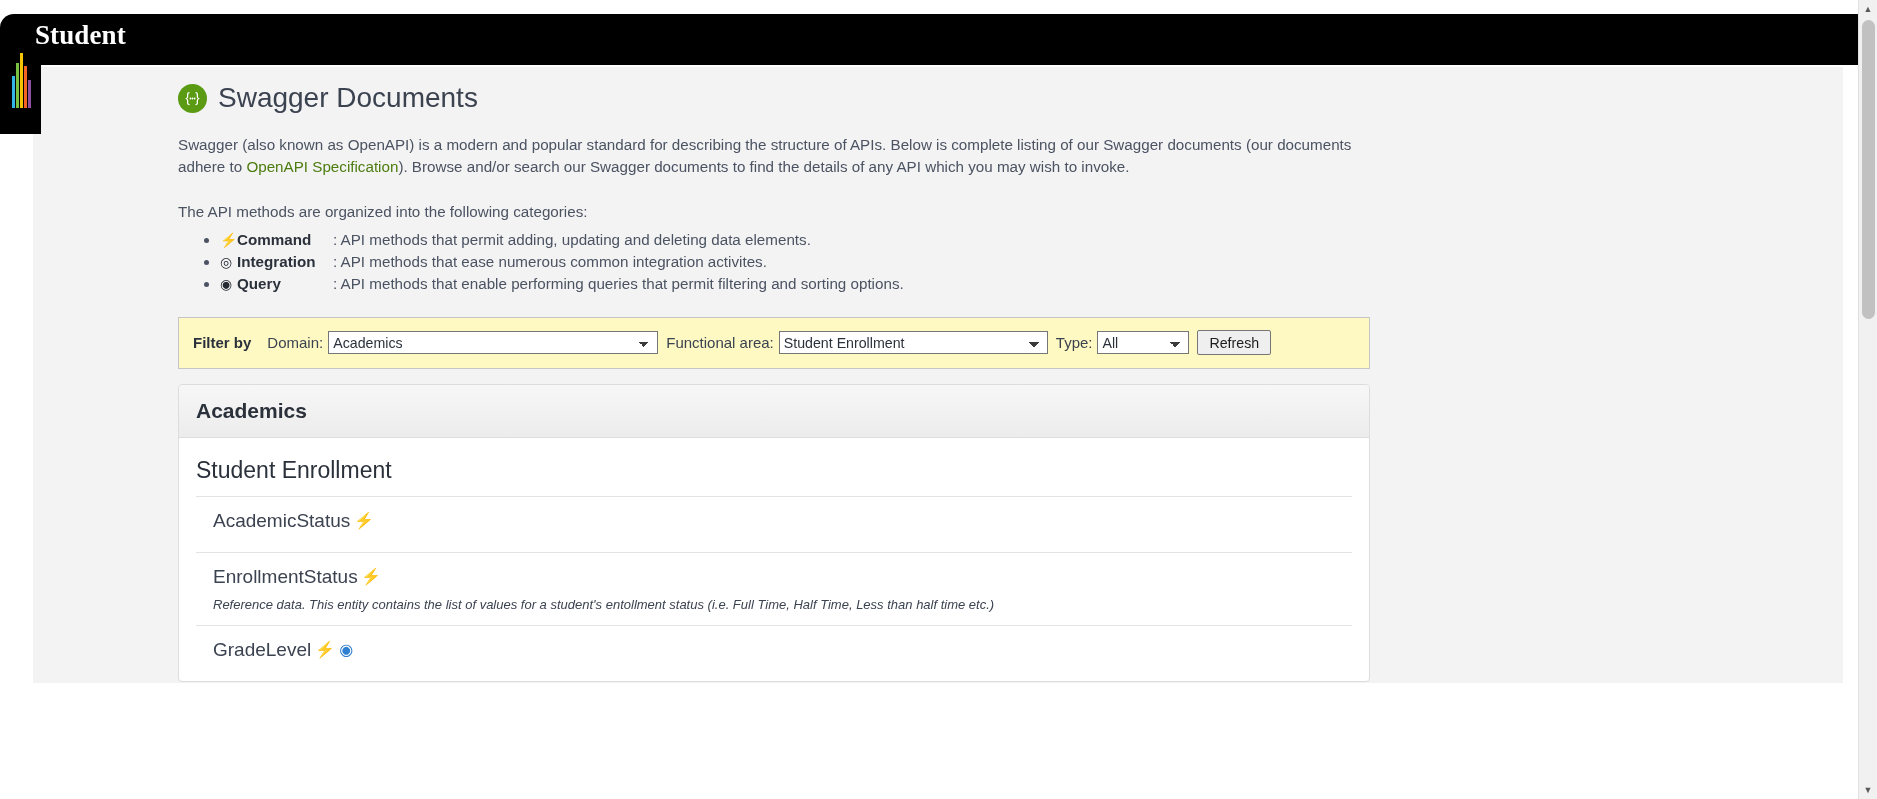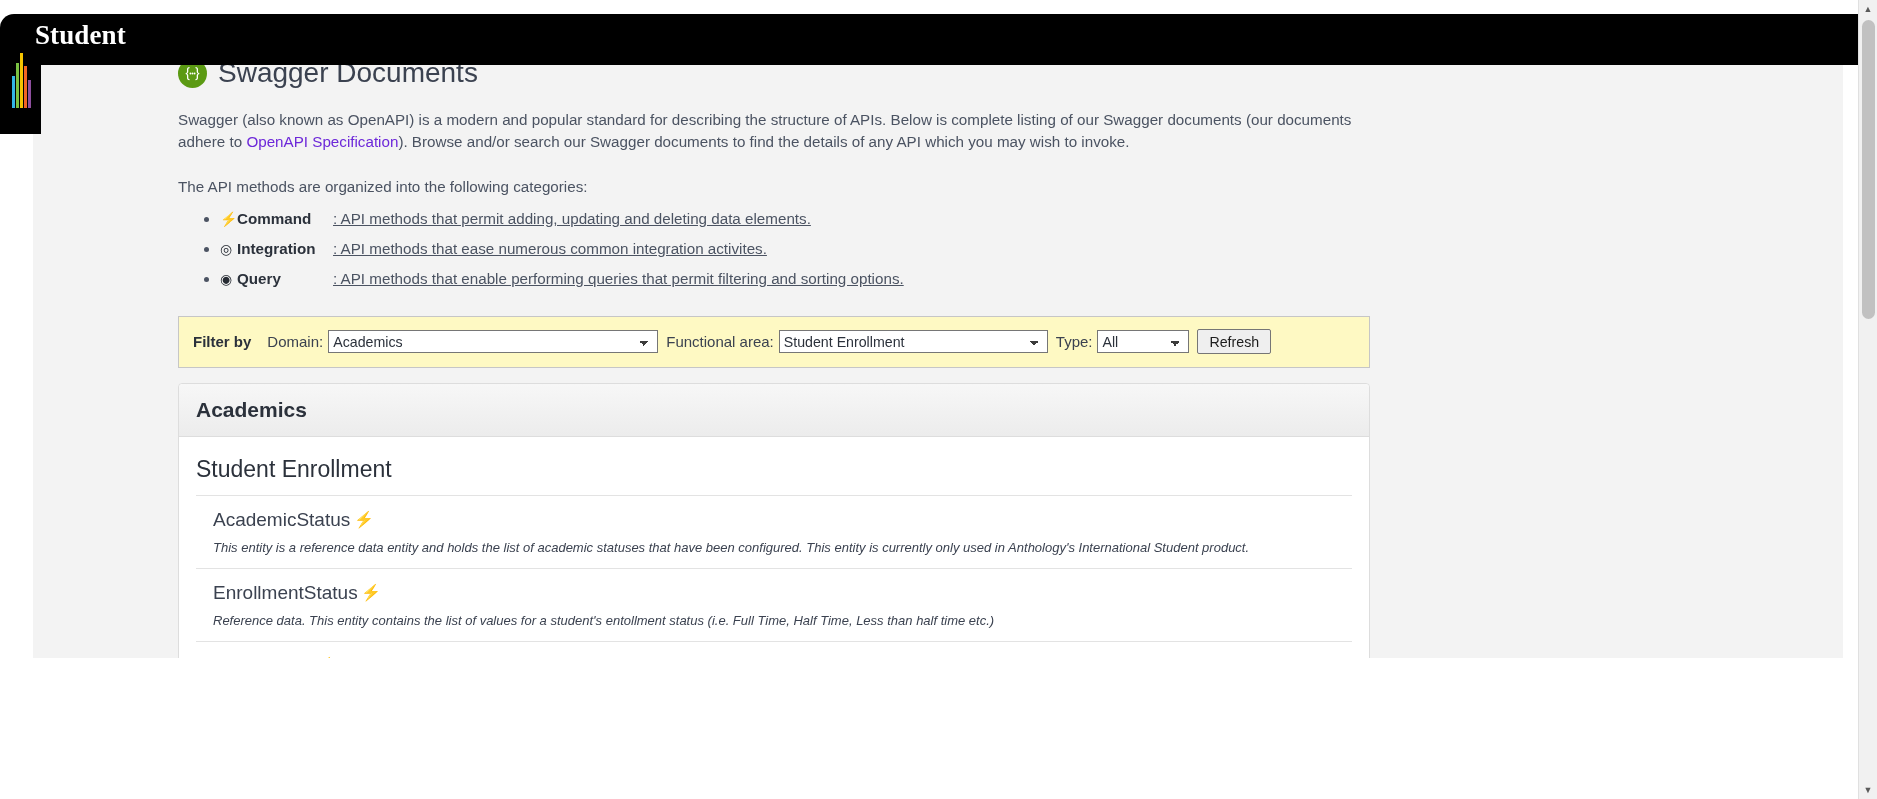--- a/index.html
+++ b/index.html
@@ -63,21 +63,21 @@
   #logo .bar { width: 3px; border-radius: 0; }
   #logo .b1 { height: 32px; background: #33b5e5; }
   #logo .b2 { height: 45px; background: #7ac143; }
   #logo .b3 { height: 55px; background: #f5c400; }
   #logo .b4 { height: 42px; background: #f26522; }
   #logo .b5 { height: 28px; background: #8e4f9e; }
 
   
   #content {
     position: absolute;
-    left: 33px; top: 42px;
+    left: 33px; top: 67px;
     width: 1810px;
     height: 616px;
     background: #f3f3f3;
     overflow: hidden;
   }
 
   #inner {
     position: absolute;
     left: 145px;
     top: 16px;
@@ -109,35 +109,34 @@
   }
 
   
   .para {
     font-size: 15.2px;
     color: #4b5362;
     line-height: 22px;
     margin: 0 0 23px 0;
   }
   .para a {
-    color: #6d28d9;
+    color: #4d7c0f;
     text-decoration: none;
   }
 
   ul.cat-list {
     margin: 0;
     padding: 0 0 0 42px;
     list-style: disc;
   }
   ul.cat-list li {
     font-size: 15.2px;
     color: #4b5362;
-    line-height: 29px;
+    line-height: 21px;
     margin-bottom: 0px;
-    text-decoration: underline;
   }
   ul.cat-list li .ico {
     display: inline-block;
     width: 17px;
     text-align: left;
     color: #262b33;
     font-size: 14px;
   }
   ul.cat-list li .cname {
     display: inline-block;
@@ -364,21 +363,20 @@
           <span id="panel-head-title">Academics</span>
         </div>
         <div id="panel-body">
           <div id="group-title">Student Enrollment</div>
 
           <div class="entity-row">
             <div class="entity-name">
               <span class="nm">AcademicStatus</span>
               <span class="badge">⚡</span>
             </div>
-            <div class="entity-desc">This entity is a reference data entity and holds the list of academic statuses that have been configured. This entity is currently only used in Anthology's International Student product.</div>
           </div>
 
           <div class="entity-row">
             <div class="entity-name">
               <span class="nm">EnrollmentStatus</span>
               <span class="badge">⚡</span>
             </div>
             <div class="entity-desc">Reference data. This entity contains the list of values for a student's entollment status (i.e. Full Time, Half Time, Less than half time etc.)</div>
           </div>
 

